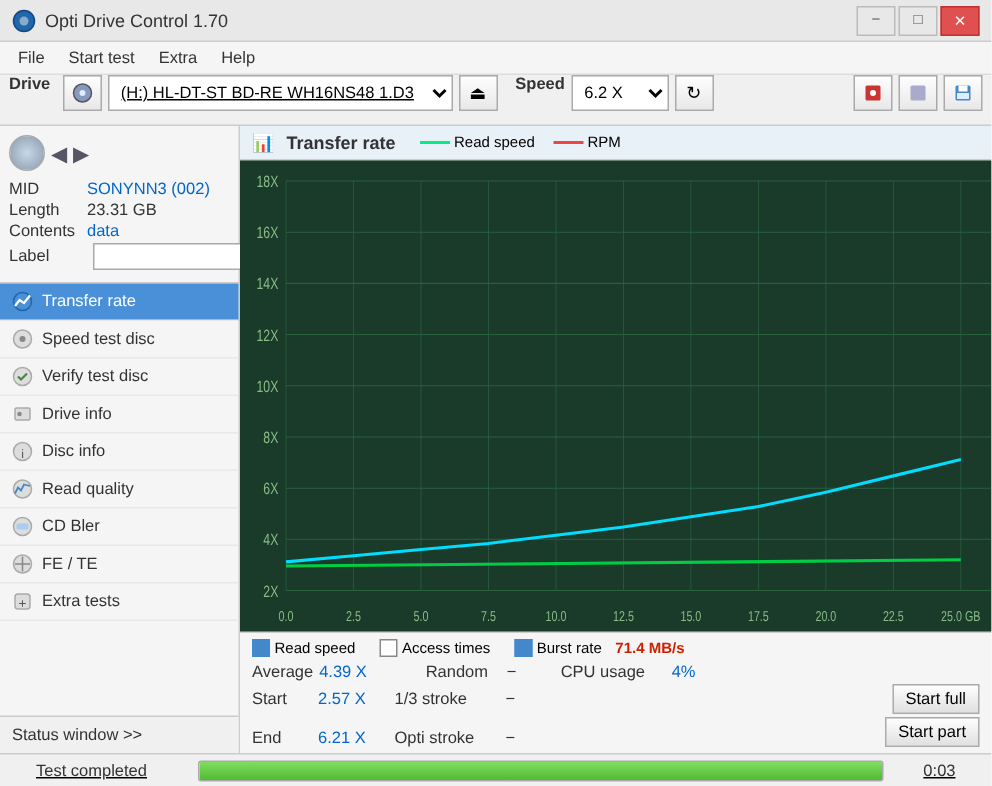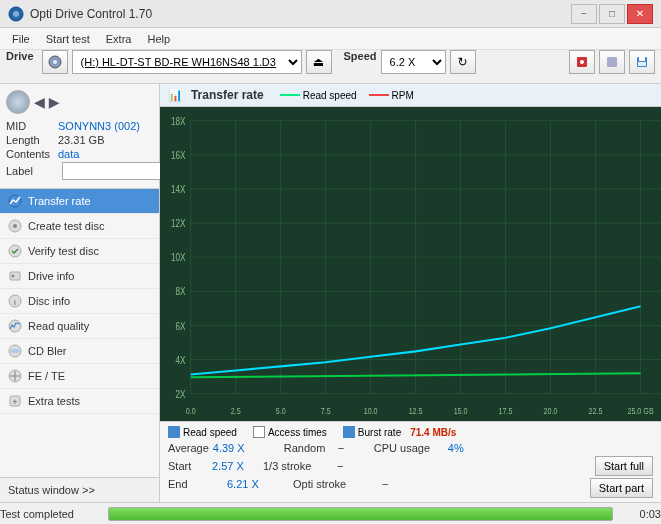--- a/index.html
+++ b/index.html
@@ -228,22 +228,23 @@
       white-space: nowrap;
     }
 
     
     .status-bar {
       height: 22px;
       background: #f0f0f0;
       border-top: 1px solid #ccc;
       display: flex;
       align-items: center;
-      padding: 0 0;
+      padding: 0 24px;
       gap: 8px;
+      text-decoration: underline;
     }
     .status-text { font-size: 11px; color: #333; min-width: 100px; }
     .progress-bar-bg {
       flex: 1;
       height: 14px;
       background: #e0e0e0;
       border: 1px solid #aaa;
       border-radius: 2px;
       overflow: hidden;
     }
@@ -350,21 +351,21 @@
           <circle cx="7" cy="7" r="6" fill="#4a90d9" stroke="#2266aa"></circle>
           <polyline points="2,10 5,6 8,8 12,3" fill="none" stroke="white" stroke-width="1.5"></polyline>
         </svg>
         <span>Transfer rate</span>
       </div>
       <div class="nav-item">
         <svg class="nav-icon" viewBox="0 0 14 14">
           <circle cx="7" cy="7" r="6" fill="#ddd" stroke="#aaa"></circle>
           <circle cx="7" cy="7" r="2" fill="#888"></circle>
         </svg>
-        <span>Create test disc</span>
+        <span>Speed test disc</span>
       </div>
       <div class="nav-item">
         <svg class="nav-icon" viewBox="0 0 14 14">
           <circle cx="7" cy="7" r="6" fill="#ddd" stroke="#aaa"></circle>
           <path d="M4,7 L6,9 L10,5" fill="none" stroke="#448844" stroke-width="1.5"></path>
         </svg>
         <span>Verify test disc</span>
       </div>
       <div class="nav-item">
         <svg class="nav-icon" viewBox="0 0 14 14">
@@ -519,21 +520,21 @@
 
         <div style="display:flex; align-items:center; gap:4px;">
           <span class="stat-label">Start</span>
           <span class="stat-val">2.57 X</span>
           <span class="stat-label2" style="margin-left:12px;">1/3 stroke</span>
           <span class="stat-val2">−</span>
           <div style="flex:1;"></div>
           <button class="start-btn">Start full</button>
         </div>
 
-        <div style="display:flex; align-items:flex-start; gap:19px;">
+        <div style="display:flex; align-items:flex-end; gap:4px;">
           <span class="stat-label">End</span>
           <span class="stat-val">6.21 X</span>
           <span class="stat-label2" style="margin-left:12px;">Opti stroke</span>
           <span class="stat-val2">−</span>
           <div style="flex:1;"></div>
           <button class="start-btn">Start part</button>
         </div>
       </div>
     </div>
 

